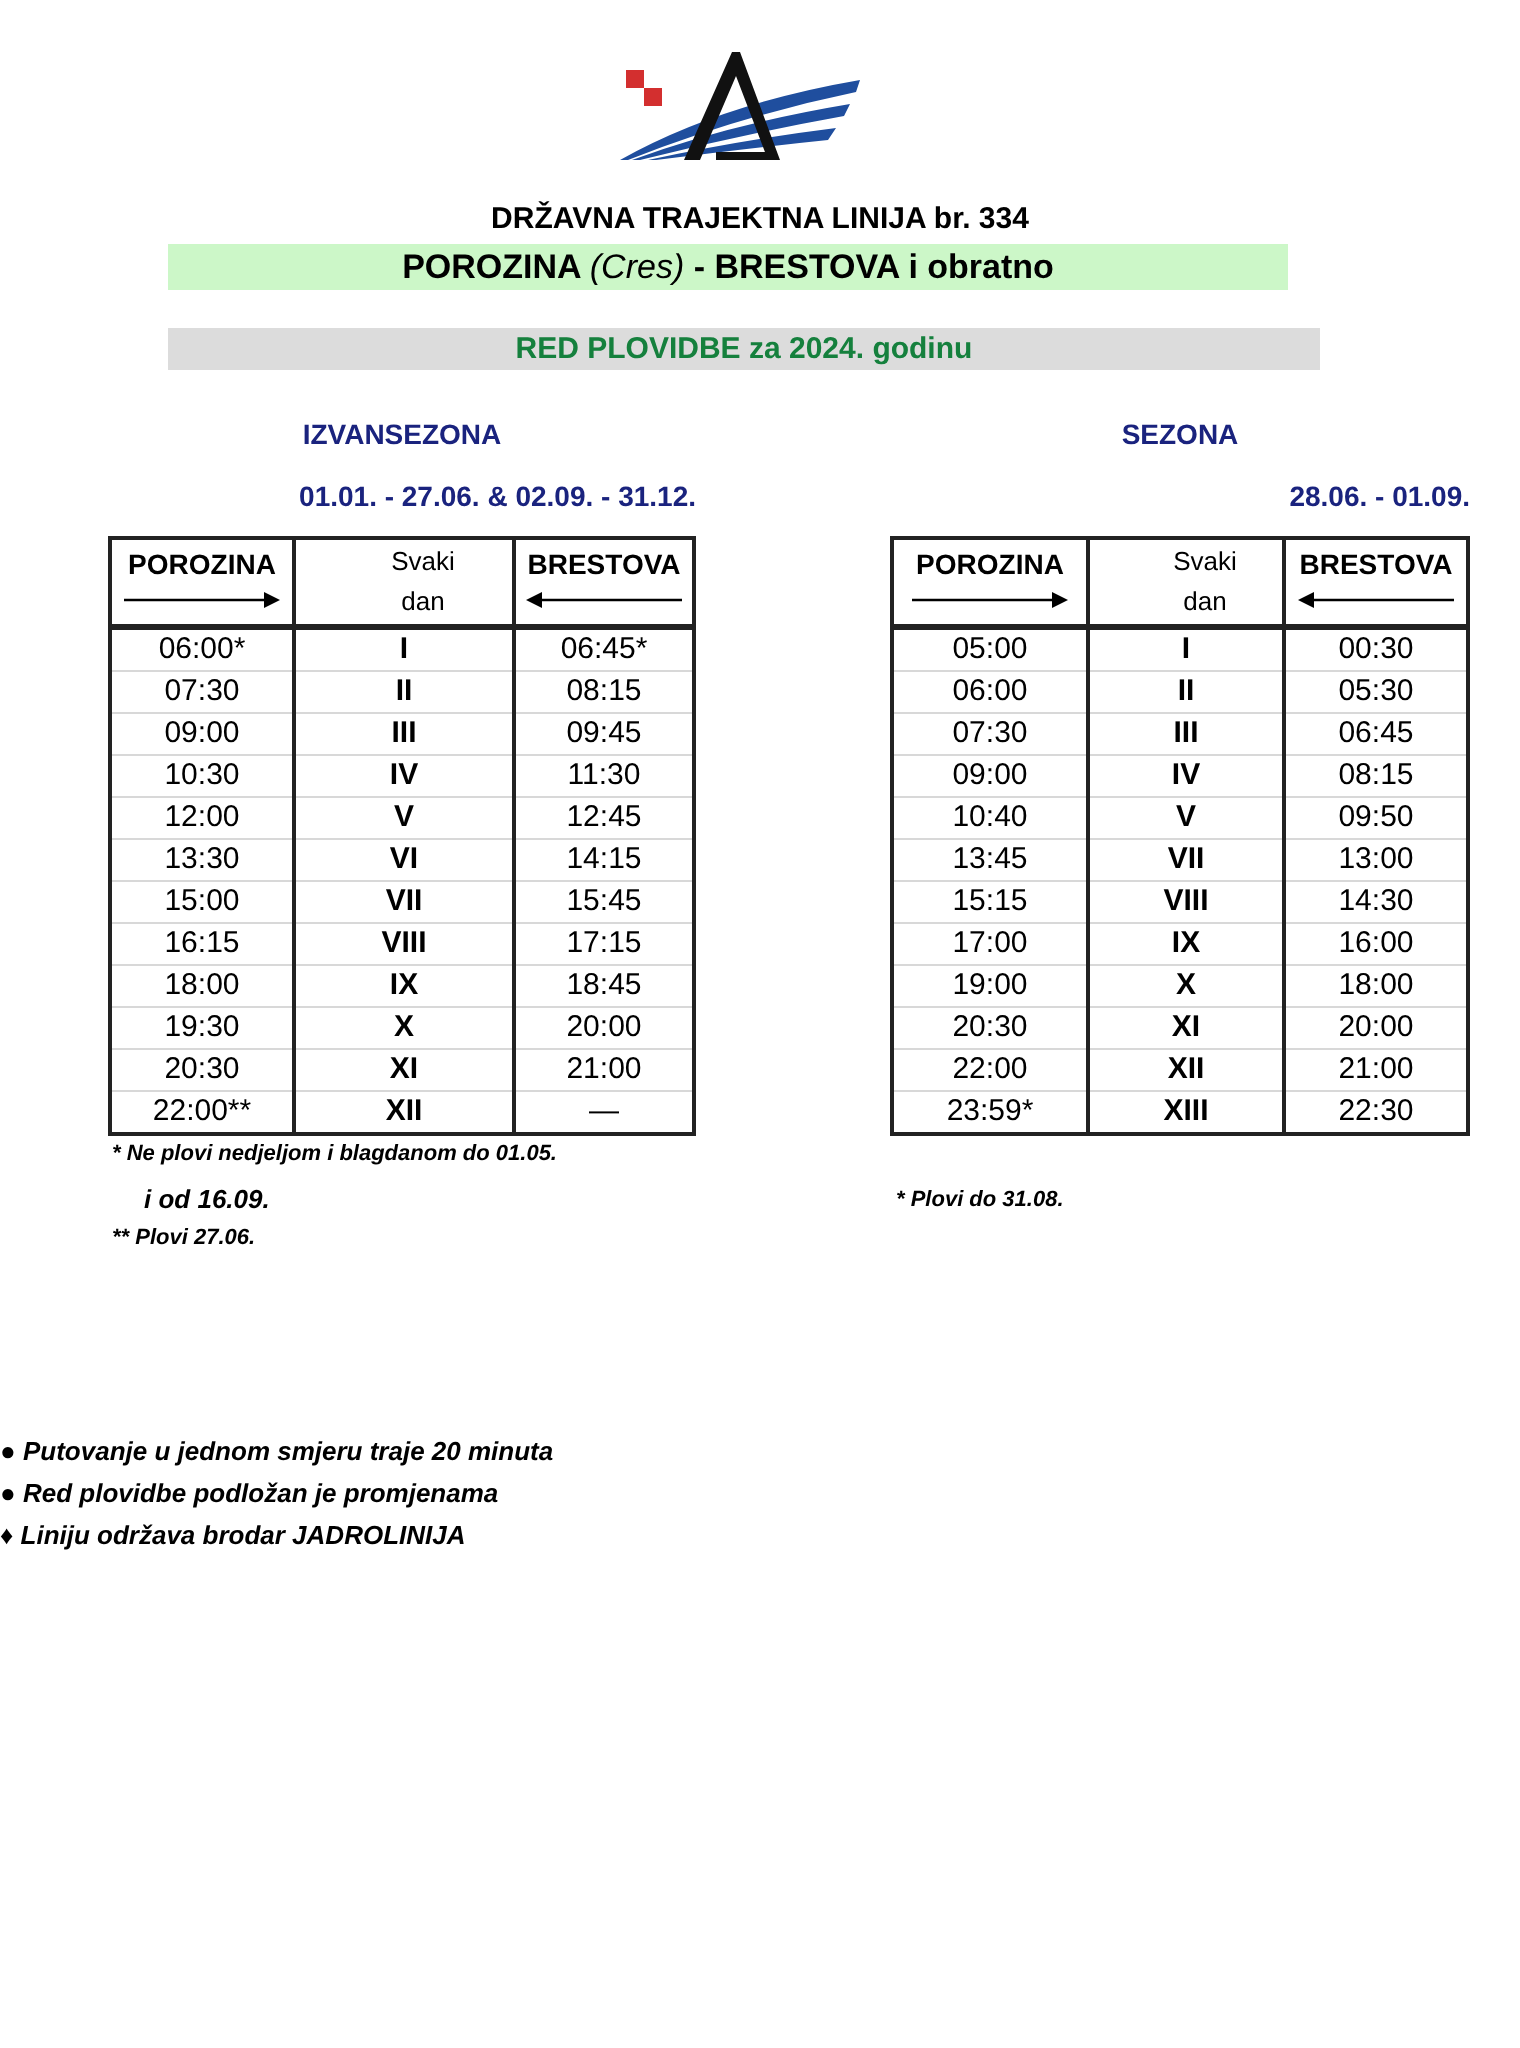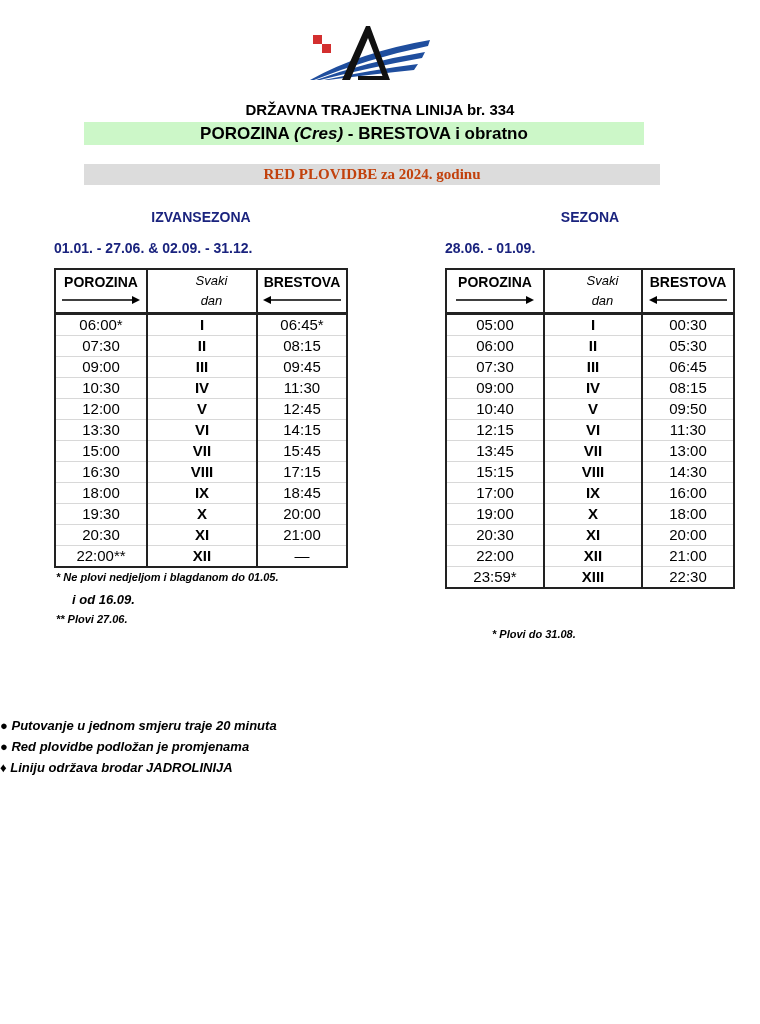--- a/index.html
+++ b/index.html
@@ -1,31 +1,31 @@
 <!DOCTYPE html>
 <html><head>
 <meta charset="utf-8">
 <style>
   html, body { margin:0; padding:0; }
   body { width:760px; height:1024px; background:#ffffff; position:relative; font-family:"Liberation Sans", sans-serif; color:#000; overflow:hidden; }
   .logo { position:absolute; left:300px; top:22px; width:135px; height:62px; }
   .title { position:absolute; left:0; width:760px; text-align:center; font-weight:bold; }
   #t1 { top:101px; font-size:15px; }
   .green-bar { position:absolute; left:84px; top:122px; width:560px; height:23px; background:#ccf7c8; text-align:center; font-size:17px; font-weight:bold; line-height:23px; }
-  .green-bar i { font-weight:bold; }
-  .gray-bar { position:absolute; left:84px; top:164px; width:576px; height:21px; background:#dcdcdc; text-align:center; font-size:15px; font-weight:bold; color:#c2410c; line-height:21px;font-family:Liberation Serif, serif; }
+  .green-bar i { font-weight:normal; }
+  .gray-bar { position:absolute; left:84px; top:164px; width:576px; height:21px; background:#dcdcdc; text-align:center; font-size:15px; font-weight:bold; color:#15803d; line-height:21px; }
   .season-h { position:absolute; font-weight:bold; color:#1a237e; font-size:14px; text-align:center; }
-  .season-d { position:absolute; font-weight:bold; color:#1a237e; font-size:14px; text-align:left; }
+  .season-d { position:absolute; font-weight:bold; color:#1a237e; font-size:14px; text-align:right; }
   table.tt { position:absolute; border-collapse:collapse; border:2px solid #222; font-size:15px; }
   table.tt td, table.tt th { border-left:2px solid #222; border-right:2px solid #222; text-align:center; padding:0; }
   table.tt thead th { font-weight:bold; height:42px; vertical-align:top; border-bottom:3px solid #222; }
   table.tt tbody td { height:20px; border-bottom:1px solid #d8d8d8; line-height:20px; }
   table.tt tbody td.roman { font-weight:bold; }
   .hdr-station { display:block; padding-top:4px; font-size:14px; }
-  .hdr-day { font-style:italic; font-weight:normal; font-size:13px; display:block; line-height:18px; padding-top:2px;padding-left:19px; }
+  .hdr-day { font-weight:normal; font-size:13px; display:block; line-height:18px; padding-top:2px;padding-left:19px; }
   .arrow { display:block; margin:6px auto 0; width:78px; height:8px; }
   .note { position:absolute; font-style:italic; font-weight:bold; font-size:11px; }
   .bullets { position:absolute; left:0; width:760px; top:715px; text-align:left; font-style:italic; font-weight:bold; font-size:13px; line-height:21px; }
 </style>
 </head>
 <body>
 
 <svg class="logo" viewBox="0 0 135 62">
   <rect x="13" y="13" width="9" height="9" fill="#d32f2f"></rect>
   <rect x="22" y="22" width="9" height="9" fill="#d32f2f"></rect>
@@ -100,21 +100,21 @@
         <td>13:30</td>
         <td class="roman">VI</td>
         <td>14:15</td>
       </tr>
       <tr>
         <td>15:00</td>
         <td class="roman">VII</td>
         <td>15:45</td>
       </tr>
       <tr>
-        <td>16:30</td>
+        <td>16:15</td>
         <td class="roman">VIII</td>
         <td>17:15</td>
       </tr>
       <tr>
         <td>18:00</td>
         <td class="roman">IX</td>
         <td>18:45</td>
       </tr>
       <tr>
         <td>19:30</td>
@@ -184,25 +184,20 @@
         <td>09:00</td>
         <td class="roman">IV</td>
         <td>08:15</td>
       </tr>
       <tr>
         <td>10:40</td>
         <td class="roman">V</td>
         <td>09:50</td>
       </tr>
       <tr>
-        <td>12:15</td>
-        <td class="roman">VI</td>
-        <td>11:30</td>
-      </tr>
-      <tr>
         <td>13:45</td>
         <td class="roman">VII</td>
         <td>13:00</td>
       </tr>
       <tr>
         <td>15:15</td>
         <td class="roman">VIII</td>
         <td>14:30</td>
       </tr>
       <tr>
@@ -226,19 +221,19 @@
         <td>21:00</td>
       </tr>
       <tr>
         <td>23:59*</td>
         <td class="roman">XIII</td>
         <td>22:30</td>
       </tr>
     </tbody>
 </table>
 
-<div class="note" style="left:448px; top:628px;margin-left:44px;">* Plovi do  31.08.</div>
+<div class="note" style="left:448px; top:594px;">* Plovi do  31.08.</div>
 
 <div class="bullets">
   <div><span>●</span> <span>Putovanje u jednom smjeru traje 20 minuta</span></div>
   <div><span>●</span> <span>Red plovidbe podložan je promjenama</span></div>
   <div><span>♦</span> <span>Liniju održava brodar JADROLINIJA</span></div>
 </div>
 
 </body></html>

